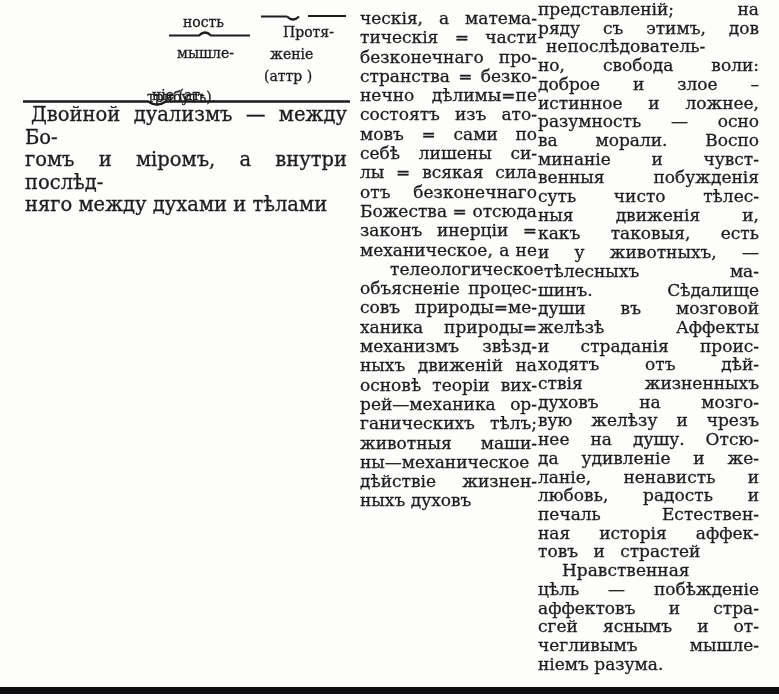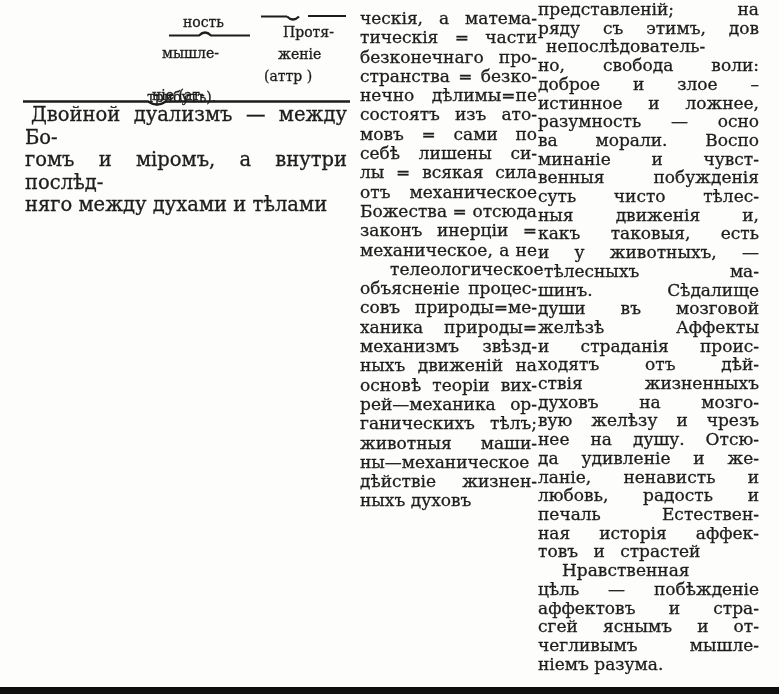--- a/index.html
+++ b/index.html
@@ -46,26 +46,26 @@
     <span class="hdr-txt" style="left:183px;top:13px;">ность</span>
 
     <svg class="mark" style="left:168px;top:29px;" width="84" height="10">
       <path d="M1 6.5 H31 Q37 0.5 43 6.5 H82" fill="none" stroke="currentColor" stroke-width="2.2"></path>
     </svg>
 
     <svg class="mark" style="left:260px;top:13px;" width="88" height="11">
       <path d="M1 3.5 H27 M27 3.5 Q33 9.5 39 3.5 M48 3 H86" fill="none" stroke="currentColor" stroke-width="2.2"></path>
     </svg>
 
-    <span class="hdr-txt" style="left:162px;top:44px;">мышле-</span>
+    <span class="hdr-txt" style="left:177px;top:44px;">мышле-</span>
     <span class="hdr-txt" style="left:152px;top:66px;margin-top:20px;">ніе (ат-</span>
     <span class="hdr-txt" style="left:147px;top:88px;">трибутъ).</span>
 
     <span class="hdr-txt" style="left:283px;top:23px;">Протя-</span>
-    <span class="hdr-txt" style="left:278px;top:45px;">женіе</span>
+    <span class="hdr-txt" style="left:270px;top:45px;">женіе</span>
     <span class="hdr-txt" style="left:264px;top:67px;">(аттр )</span>
 
     <svg class="rule-svg" width="330" height="10">
       <path d="M1 3.5 H126 Q135 9.5 144 3.5 H328" fill="none" stroke="currentColor" stroke-width="2.4"></path>
     </svg>
   </div>
 
   <div id="col-left" class="col">
       <div class="line j" style="text-indent: 6px;">Двойной дуализмъ — между Бо-</div>
       <div class="line j">гомъ и міромъ, а внутри послѣд-</div>
@@ -74,21 +74,21 @@
   <div id="col-middle" class="col">
       <div class="line j">ческія, а матема-</div>
       <div class="line j">тическія = части</div>
       <div class="line j">безконечнаго про-</div>
       <div class="line j">странства = безко-</div>
       <div class="line j">нечно дѣлимы=пе</div>
       <div class="line j">состоятъ изъ ато-</div>
       <div class="line j">мовъ = сами по</div>
       <div class="line j">себѣ лишены си-</div>
       <div class="line j">лы = всякая сила</div>
-      <div class="line j">отъ механическое</div>
+      <div class="line j">отъ безконечнаго</div>
       <div class="line j">Божества = отсюда</div>
       <div class="line j">законъ инерціи =</div>
       <div class="line j">механическое, а не</div>
       <div class="line l" style="text-indent: 30px;">телеологическое</div>
       <div class="line j">объясненіе процес-</div>
       <div class="line j">совъ природы=ме-</div>
       <div class="line j">ханика природы=</div>
       <div class="line j">механизмъ звѣзд-</div>
       <div class="line j">ныхъ движеній на</div>
       <div class="line j">основѣ теоріи вих-</div>

